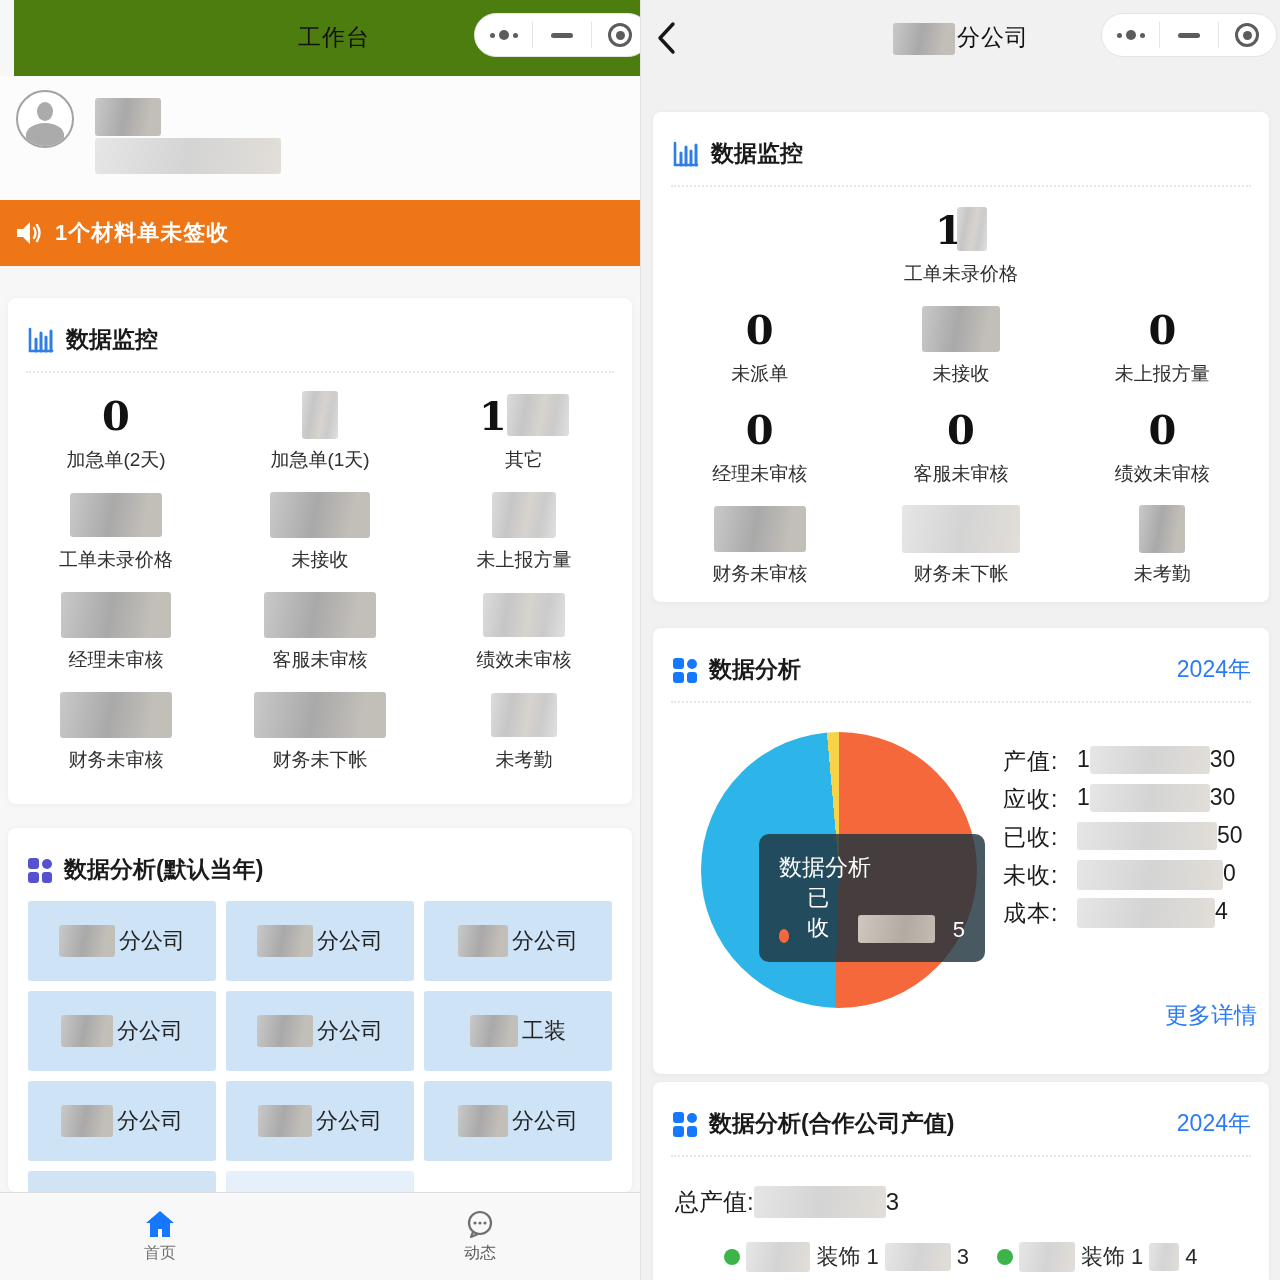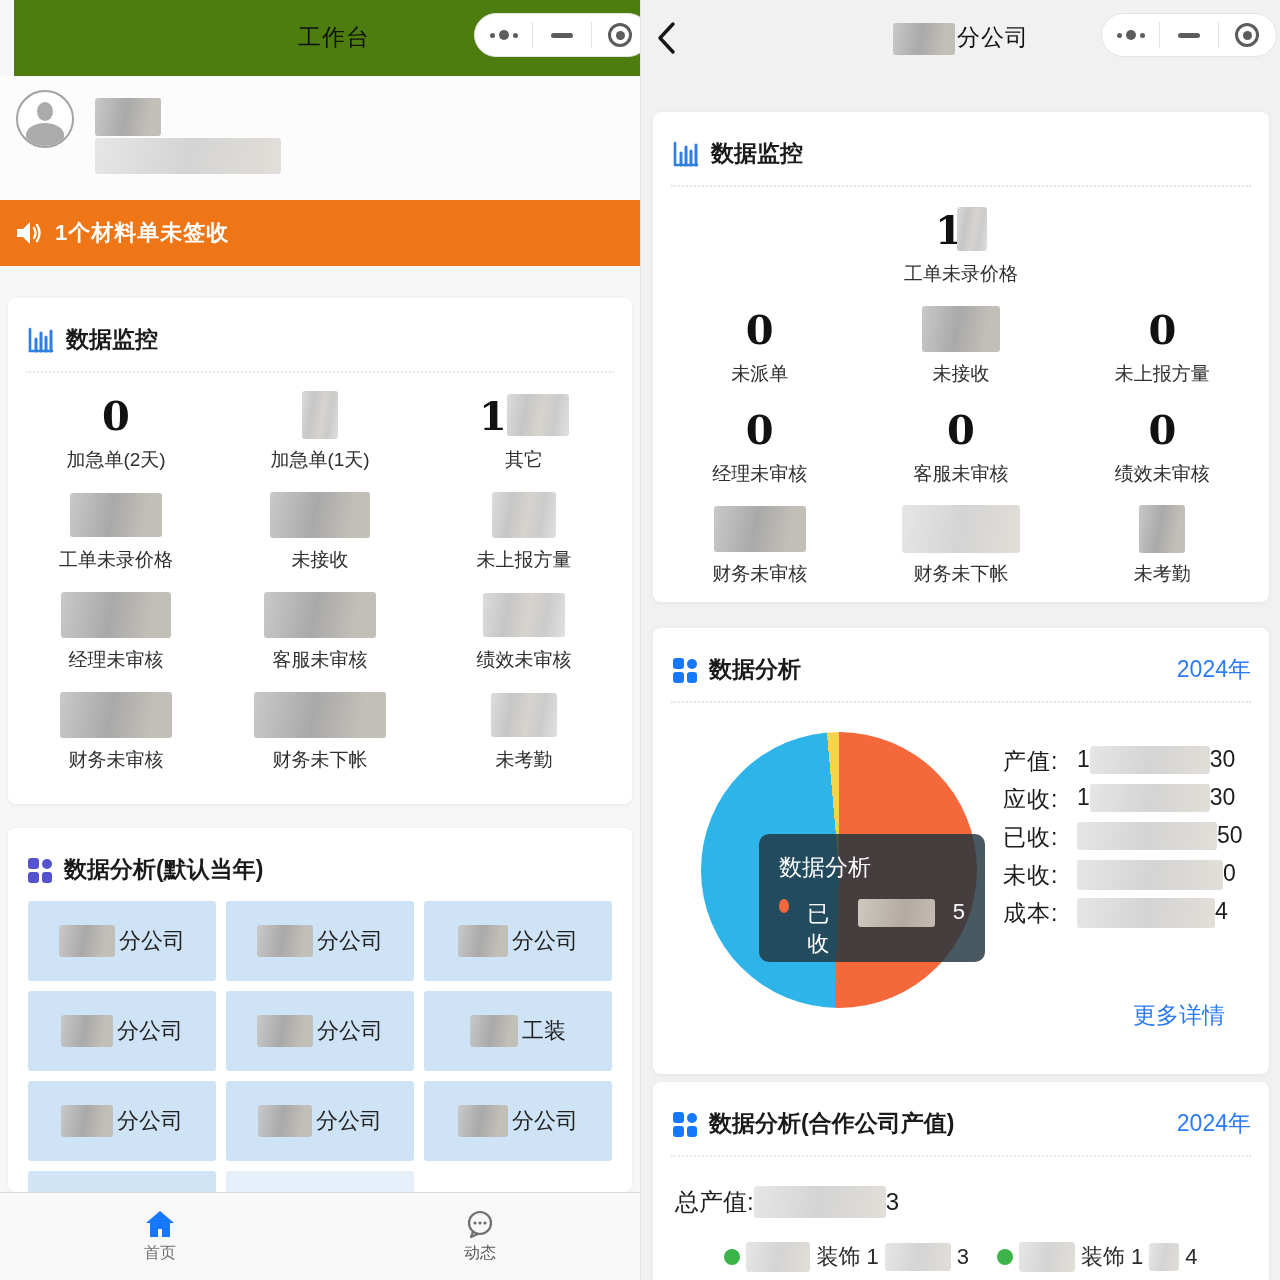--- a/index.html
+++ b/index.html
@@ -79,26 +79,26 @@
   .tab{flex:1;display:flex;flex-direction:column;align-items:center;justify-content:center;gap:4px;cursor:pointer;}
   .tab .tlab{font-size:16px;color:#585858;}
   .tab.active .tlab{color:#737373;}
 
   
   .pie{position:absolute;left:48px;top:104px;width:276px;height:276px;border-radius:50%;
        background:conic-gradient(#f4683c 0% 50.5%, #2db4e8 50.5% 98.6%, #f6d348 98.6% 100%);}
   .tooltip{position:absolute;left:106px;top:206px;width:226px;height:128px;border-radius:10px;
            background:rgba(32,52,62,.82);color:#fff;padding:18px 20px;box-sizing:border-box;}
   .tooltip .tt-title{font-size:23px;}
-  .tooltip .tt-row{margin-top:16px;display:flex;align-items:flex-start;gap:18px;font-size:22px;}
+  .tooltip .tt-row{display:flex;align-items:flex-end;gap:18px;font-size:22px;}
   .tt-dot{width:14px;height:14px;border-radius:50%;background:#f4683c;}
   .stats-col{position:absolute;left:350px;top:118px;width:250px;}
   .stat-line{display:flex;align-items:flex-start;font-size:23px;color:#1c1c1c;height:38px;}
   .stat-line .sl-label{width:74px;letter-spacing:1px;}
-  .more-link{position:absolute;right:44px;top:372px;color:#2b7bf6;font-size:23px;cursor:pointer;}
+  .more-link{position:absolute;right:12px;top:372px;color:#2b7bf6;font-size:23px;cursor:pointer;}
 
   .total-line{position:absolute;left:22px;top:104px;font-size:24px;color:#1c1c1c;display:flex;align-items:center;}
   .legend-row{position:absolute;left:0;top:160px;width:100%;display:flex;justify-content:center;gap:28px;
               font-size:22px;color:#2a2a2a;align-items:center;}
   .legend-item{display:flex;align-items:center;gap:6px;}
   .lg-dot{width:16px;height:16px;border-radius:50%;background:#3cb44a;}
 
   svg{display:block;}
 </style>
 </head>

